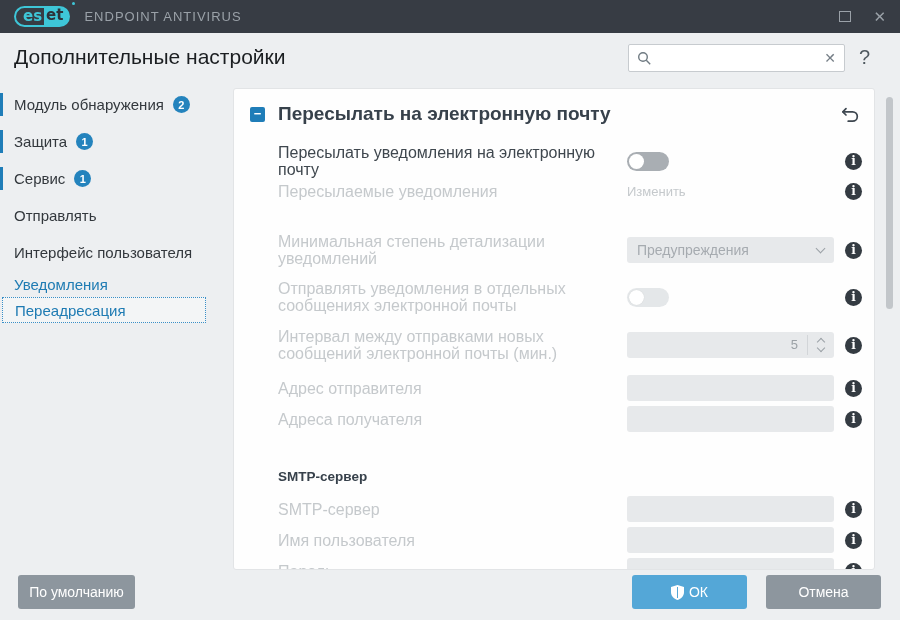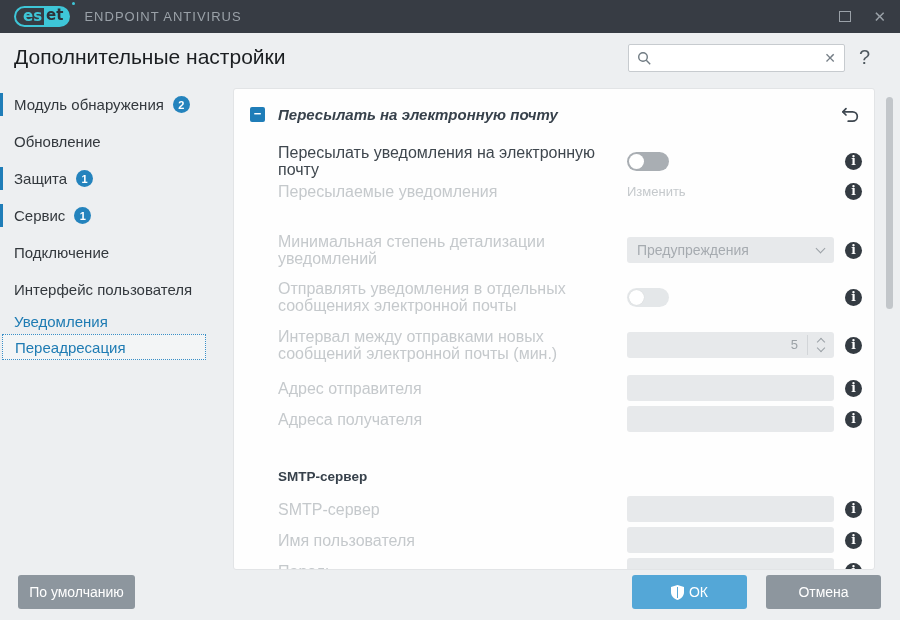--- a/index.html
+++ b/index.html
@@ -52,21 +52,21 @@
   .side-item.selected { border:1px dotted #3a8fc7; background:#f3f5f6;
     margin-left:2px; margin-right:15px; padding-left:12px; }
 
   
   .panel { position:absolute; left:233px; top:88px; width:642px; height:482px;
     background:#fefefe; border:1px solid #e2e4e6; border-radius:3px; overflow:hidden; }
   .sec-head { display:flex; align-items:center; height:42px; padding:8px 14px 0 16px; }
   .collapse-box { width:15px; height:15px; background:#1f7db8; color:#fff;
     border-radius:2px; font-size:13px; line-height:13px; text-align:center;
     font-weight:bold; cursor:default; }
-  .sec-title { margin-left:13px; font-size:15px; font-weight:bold; color:#37414b;font-style:italic; }
+  .sec-title { margin-left:13px; font-size:19px; font-weight:bold; color:#37414b; }
   .undo-btn { margin-left:auto; cursor:default; display:flex; align-items:center; }
 
   .row { display:flex; align-items:center; padding:0 12px 0 44px; margin-bottom:5px; }
   .lbl { width:330px; font-size:16px; line-height:17px; }
   .lbl.on { color:#3f474e; }
   .lbl.off { color:#c5c9cc; }
   .ctrl { margin-left:19px; width:207px; display:flex; align-items:center; }
   .info { margin-left:auto; width:17px; height:17px; border-radius:50%;
     background:#343b42; color:#fff; text-align:center; font-size:12px;
     line-height:16px; font-family:"DejaVu Serif", serif; font-weight:bold;
@@ -142,33 +142,30 @@
   <input type="text" value="" style="">
   <span class="search-clear">✕</span>
 </div>
 <div class="help-btn">?</div>
 
 <div class="sidebar">
   <div class="side-item marked">
     <span>Модуль обнаружения</span>
     <span class="badge">2</span>
   </div>
-  <div class="side-item">
-    <span>Обновление</span>
-  </div>
   <div class="side-item marked">
     <span>Защита</span>
     <span class="badge">1</span>
   </div>
   <div class="side-item marked">
     <span>Сервис</span>
     <span class="badge">1</span>
   </div>
   <div class="side-item">
-    <span>Подключение</span>
+    <span>Отправлять</span>
   </div>
   <div class="side-item">
     <span>Интерфейс пользователя</span>
   </div>
   <div class="side-item sub">
     <span>Уведомления</span>
   </div>
   <div class="side-item sub selected">
     <span>Переадресация</span>
   </div>

